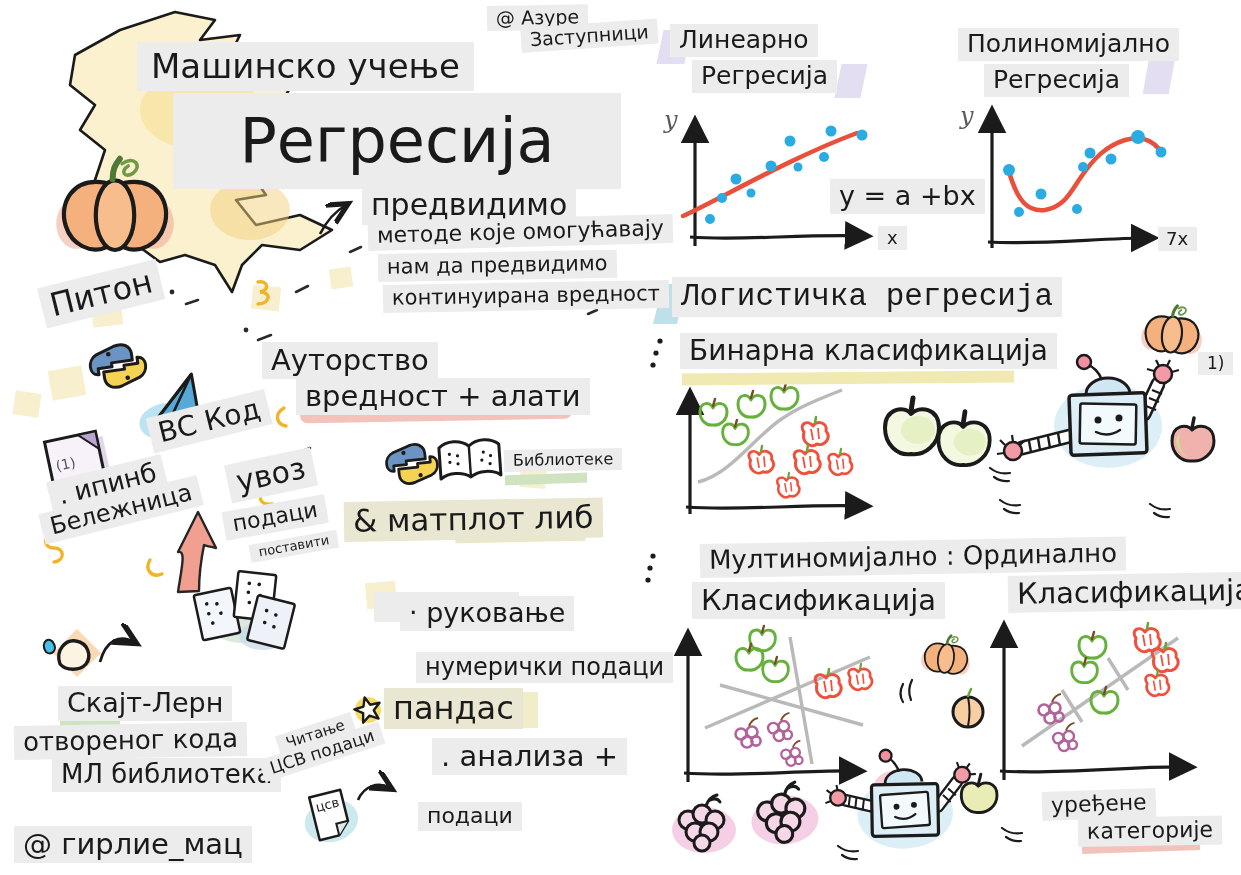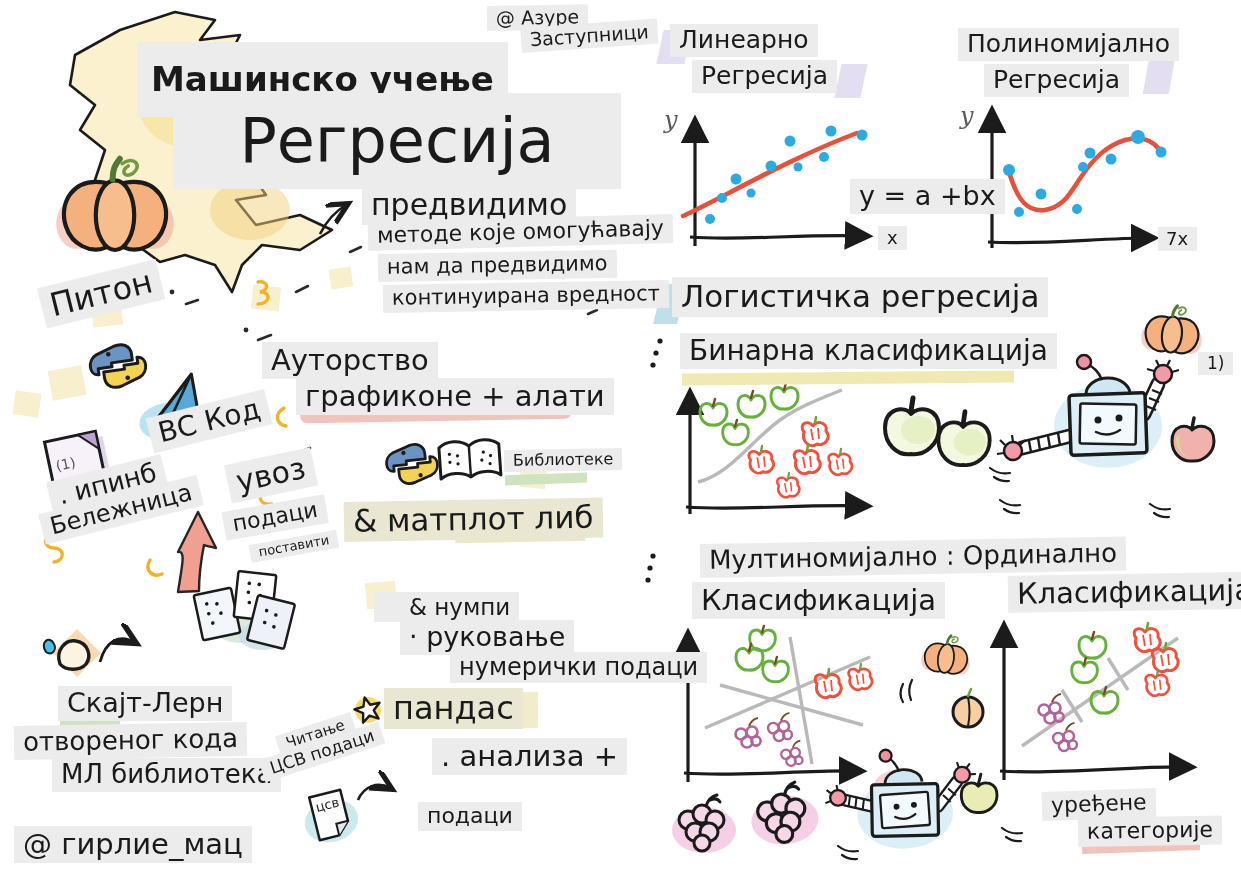--- a/index.html
+++ b/index.html
@@ -388,69 +388,69 @@
 <div class="swash" style="left:658px;top:284px;width:24px;height:40px;background:#bfe0ea;transform:skewX(-14deg);"></div>
 <div class="swash" style="left:682px;top:372px;width:332px;height:12px;background:#f0eab2;transform:rotate(-0.5deg);"></div>
 <div class="swash" style="left:300px;top:406px;width:272px;height:15px;background:#f3c2bb;border-radius:8px;transform:rotate(-1deg);"></div>
 <div class="swash" style="left:505px;top:474px;width:82px;height:10px;background:#cfe3c0;transform:rotate(-2deg);"></div>
 <div class="swash" style="left:455px;top:500px;width:130px;height:42px;background:#ebe7c8;transform:rotate(-1deg);"></div>
 <div class="swash" style="left:455px;top:592px;width:42px;height:34px;background:#eee9b9;border-radius:10px;"></div>
 <div class="swash" style="left:490px;top:692px;width:48px;height:36px;background:#f1ecc9;"></div>
 <div class="swash" style="left:1082px;top:840px;width:118px;height:12px;background:#f3c2bb;transform:rotate(-2deg);"></div>
 <div class="swash" style="left:60px;top:714px;width:60px;height:14px;background:#cfe3c0;transform:rotate(-2deg);"></div>
 
-<div class="lbl ttl" style="left:137px;top:42px;font-size:34px;padding:17px 14px;font-weight:bold;">Машинско учење</div>
+<div class="lbl ttl" style="left:137px;top:42px;font-size:34px;padding:4px 14px;">Машинско учење</div>
 <div class="lbl ttl" style="left:173px;top:93px;width:424px;font-size:62px;text-align:center;padding:10px 12px;">Регресија</div>
 
 <div class="lbl" style="left:487px;top:6px;font-size:19px;transform:rotate(-1deg);">@ Азуре</div>
 <div class="lbl" style="left:521px;top:28px;font-size:19px;transform:rotate(-4deg);">Заступници</div>
 
 <div class="lbl" style="left:362px;top:186px;font-size:30px;">предвидимо</div>
 <div class="lbl" style="left:368px;top:222px;font-size:22px;transform:rotate(-1.5deg);">методе које омогућавају</div>
 <div class="lbl" style="left:378px;top:254px;font-size:21px;transform:rotate(-1deg);">нам да предвидимо</div>
 <div class="lbl" style="left:383px;top:285px;font-size:21px;transform:rotate(-1deg);">континуирана вредност</div>
 
 <div class="lbl" style="left:670px;top:24px;font-size:25px;">Линеарно</div>
 <div class="lbl" style="left:692px;top:60px;font-size:25px;">Регресија</div>
 <div class="lbl nobg hand" style="left:664px;top:106px;font-size:24px;">y</div>
 <div class="lbl" style="left:878px;top:226px;font-size:18px;">x</div>
-<div class="lbl" style="left:830px;top:179px;font-size:27px;margin-left:20px;">y = a +bx</div>
+<div class="lbl" style="left:830px;top:179px;font-size:27px;">y = a +bx</div>
 
 <div class="lbl" style="left:958px;top:28px;font-size:25px;">Полиномијално</div>
 <div class="lbl" style="left:984px;top:64px;font-size:25px;">Регресија</div>
 <div class="lbl nobg hand" style="left:960px;top:102px;font-size:24px;">y</div>
 <div class="lbl" style="left:1158px;top:227px;font-size:18px;padding-left:8px;">7x</div>
 
-<div class="lbl" style="left:672px;top:277px;font-size:31px;">Логистичка регресија</div>
+<div class="lbl" style="left:672px;top:277px;font-size:31px;font-family:Liberation Mono, monospace;">Логистичка регресија</div>
 <div class="lbl" style="left:680px;top:333px;font-size:28px;">Бинарна класификација</div>
 <div class="lbl" style="left:1198px;top:352px;font-size:17px;">1)</div>
 
 <div class="lbl" style="left:700px;top:544px;font-size:26px;transform:rotate(-1deg);">Мултиномијално : Ординално</div>
 <div class="lbl" style="left:692px;top:582px;font-size:29px;">Класификација</div>
 <div class="lbl" style="left:1008px;top:576px;font-size:29px;transform:rotate(-1deg);">Класификација</div>
 <div class="lbl" style="left:1042px;top:792px;font-size:22px;transform:rotate(-2deg);">уређене</div>
 <div class="lbl" style="left:1078px;top:818px;font-size:22px;transform:rotate(-1deg);">категорије</div>
 
 <div class="lbl" style="left:42px;top:288px;font-size:32px;transform:rotate(-14deg);">Питон</div>
 <div class="lbl" style="left:150px;top:418px;font-size:28px;transform:rotate(-14deg);">ВС Код</div>
 <div class="lbl nobg" style="left:56px;top:458px;font-size:14px;color:#555;transform:rotate(-12deg);">(1)</div>
 <div class="lbl" style="left:50px;top:482px;font-size:26px;transform:rotate(-14deg);">. ипинб</div>
 <div class="lbl" style="left:42px;top:514px;font-size:24px;transform:rotate(-14deg);">Бележница</div>
 <div class="lbl" style="left:228px;top:465px;font-size:30px;transform:rotate(-12deg);">увоз</div>
 <div class="lbl" style="left:224px;top:512px;font-size:22px;transform:rotate(-10deg);">подаци</div>
 <div class="lbl" style="left:250px;top:545px;font-size:13px;transform:rotate(-10deg);">поставити</div>
 
 <div class="lbl" style="left:262px;top:342px;font-size:29px;">Ауторство</div>
-<div class="lbl" style="left:296px;top:378px;font-size:29px;">графиконе + алати</div>
+<div class="lbl" style="left:296px;top:378px;font-size:29px;">вредност + алати</div>
 
 <div class="lbl" style="left:504px;top:450px;font-size:16px;transform:rotate(-1deg);">Библиотеке</div>
 <div class="lbl" style="left:344px;top:502px;font-size:31px;transform:rotate(-1deg);background:#e9e7d2;">&amp; матплот либ</div>
 <div class="lbl" style="left:374px;top:592px;font-size:23px;padding-left:35px;">&amp; нумпи</div>
-<div class="lbl" style="left:400px;top:620px;font-size:27px;">· руковање</div>
-<div class="lbl" style="left:416px;top:652px;font-size:24px;margin-left:34px;">нумерички подаци</div>
+<div class="lbl" style="left:400px;top:596px;font-size:27px;">· руковање</div>
+<div class="lbl" style="left:416px;top:652px;font-size:24px;">нумерички подаци</div>
 <div class="lbl" style="left:384px;top:688px;font-size:32px;background:#e9e7d2;">пандас</div>
 <div class="lbl" style="left:432px;top:738px;font-size:29px;">. анализа +</div>
 <div class="lbl" style="left:418px;top:802px;font-size:22px;">подаци</div>
 
 <div class="lbl" style="left:58px;top:686px;font-size:27px;">Скајт-Лерн</div>
 <div class="lbl" style="left:14px;top:726px;font-size:26px;transform:rotate(-1deg);">отвореног кода</div>
 <div class="lbl" style="left:52px;top:758px;font-size:26px;">МЛ библиотека</div>
 
 <div class="lbl" style="left:278px;top:736px;font-size:15px;transform:rotate(-18deg);">Читање</div>
 <div class="lbl" style="left:262px;top:760px;font-size:17px;transform:rotate(-18deg);">ЦСВ подаци</div>

